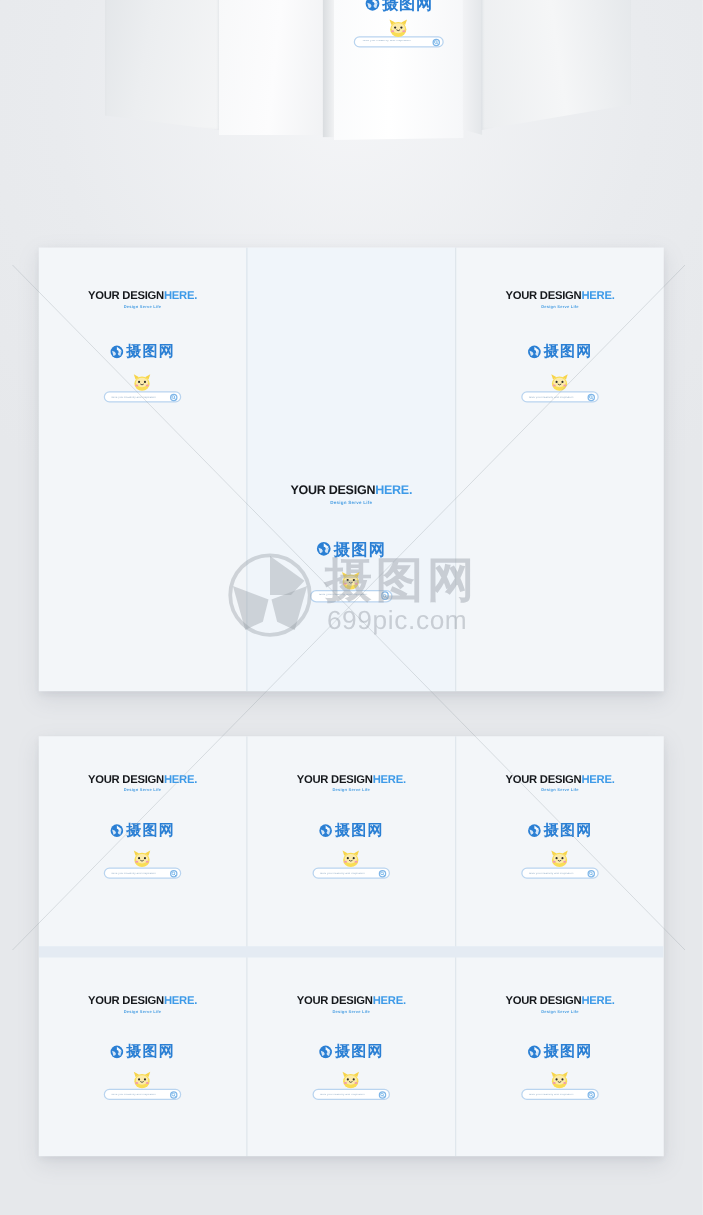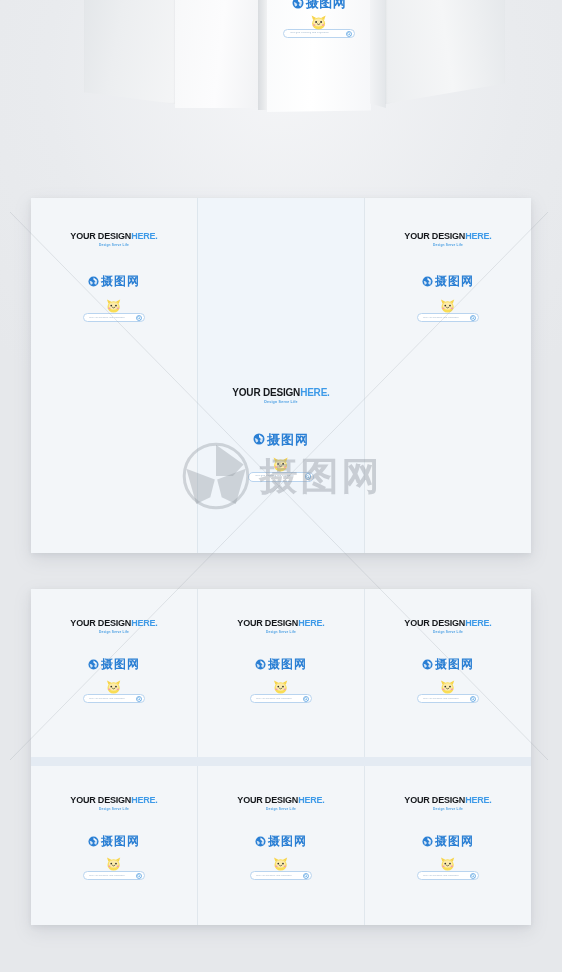--- a/index.html
+++ b/index.html
@@ -749,14 +749,15 @@
   <svg class="wm-aperture" width="72" height="72" viewBox="0 0 24 24">
     <g fill="rgba(150,158,166,0.40)">
       <path d="M12 1.6 L21.2 8.2 L17.6 12 L12 12 Z"></path>
       <path d="M21.9 9.6 L18.6 21.3 L13.9 19.1 L12.4 13.2 Z"></path>
       <path d="M2.1 9.6 L5.4 21.3 L10.1 19.1 L11.6 13.2 Z"></path>
     </g>
     <circle cx="12" cy="12" r="10.6" fill="none" stroke="rgba(150,158,166,0.40)" stroke-width="1"></circle>
   </svg>
   <div class="wm-text">
     <span class="wm-cn">摄图网</span>
+    <span class="wm-url">699pic.com</span>
   </div>
 </div>
 
 </body></html>

